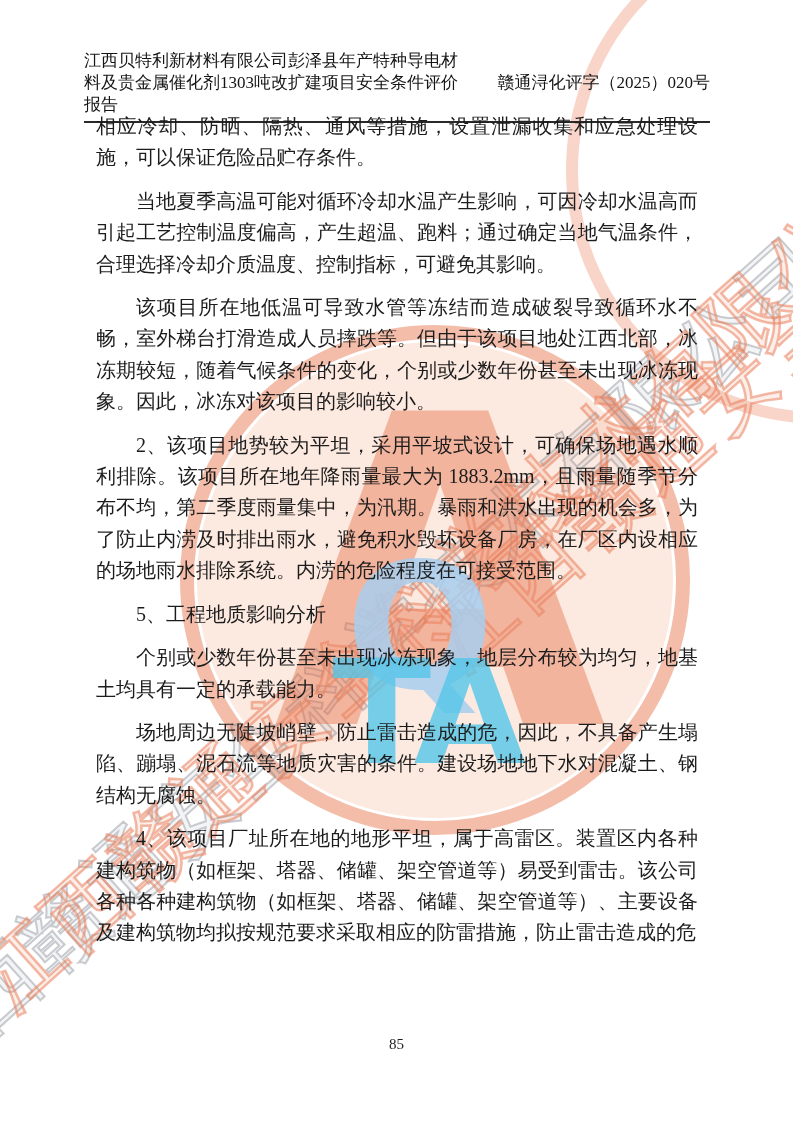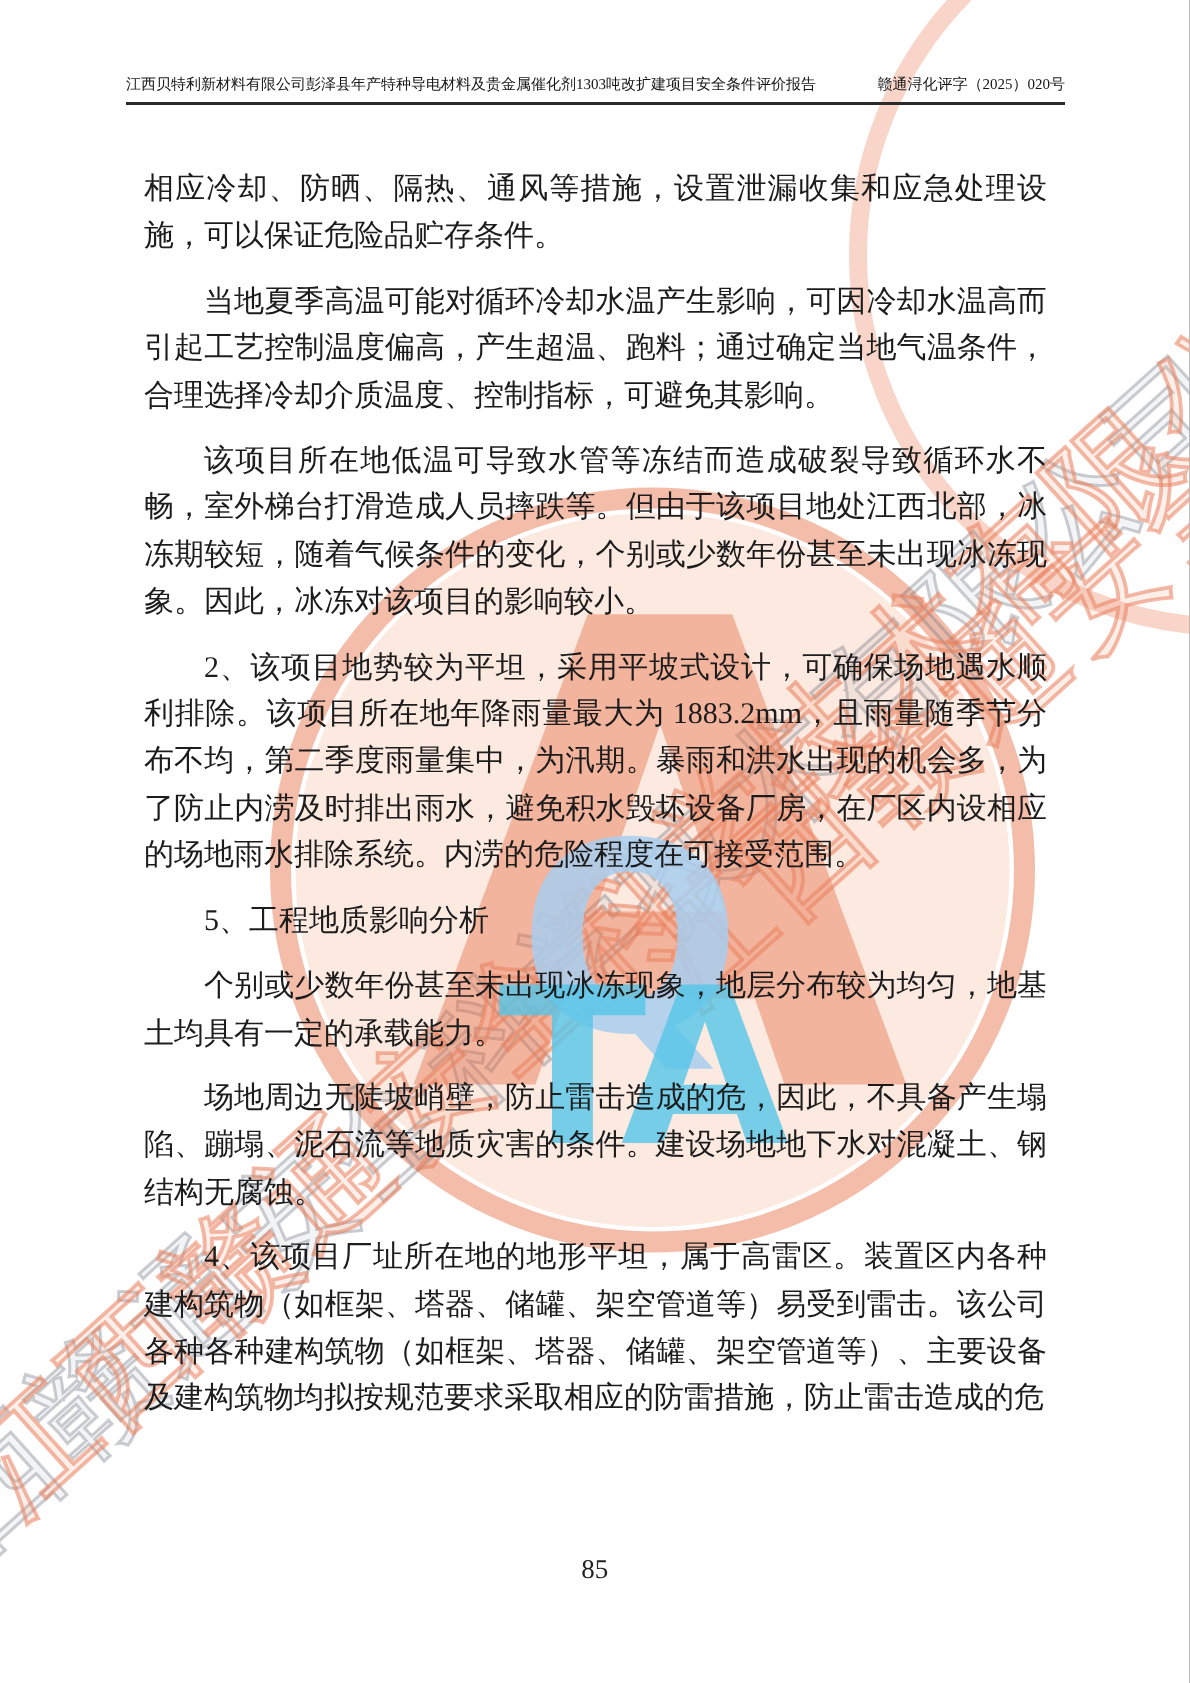--- a/index.html
+++ b/index.html
@@ -59,40 +59,40 @@
     -webkit-text-stroke:2px rgba(110,115,125,0.35);
   }
   .wm-text.tile2{left:200px;top:200px;}
 
   
   .content{position:relative;z-index:1;}
 
   .page-header{
     position:absolute;left:84px;right:83px;top:50px;
     display:flex;justify-content:space-between;align-items:center;
-    font-size:10px;line-height:1.3;
+    font-size:17px;line-height:1.3;
     border-bottom:2px solid #2a2a2a;
     padding-bottom:5px;
     color:#151515;
   }
   .page-header .h-title{flex:1 1 auto;}
   .page-header .h-doc{flex:0 0 auto;margin-left:24px;white-space:nowrap;}
 
   .body-text{
     position:absolute;left:84px;top:99px;width:626px;
     font-size:20px;line-height:31.4px;
     text-align:justify;
   }
   .body-text p{margin:12px;word-break:break-all;}
   .body-text p.indent{text-indent:2em;}
 
   .page-footer{
     position:absolute;left:0;right:0;top:1036px;
     text-align:center;
-    font-size:18px;color:#222;
+    font-size:15px;color:#222;
   }
 </style>
 </head>
 <body>
 
 <div class="page">
 
   <div class="watermark">
     <svg class="wm-svg" width="793" height="1122" viewBox="0 0 793 1122">
       <circle cx="435" cy="580" r="238" fill="rgba(244,170,135,0.26)"></circle>

